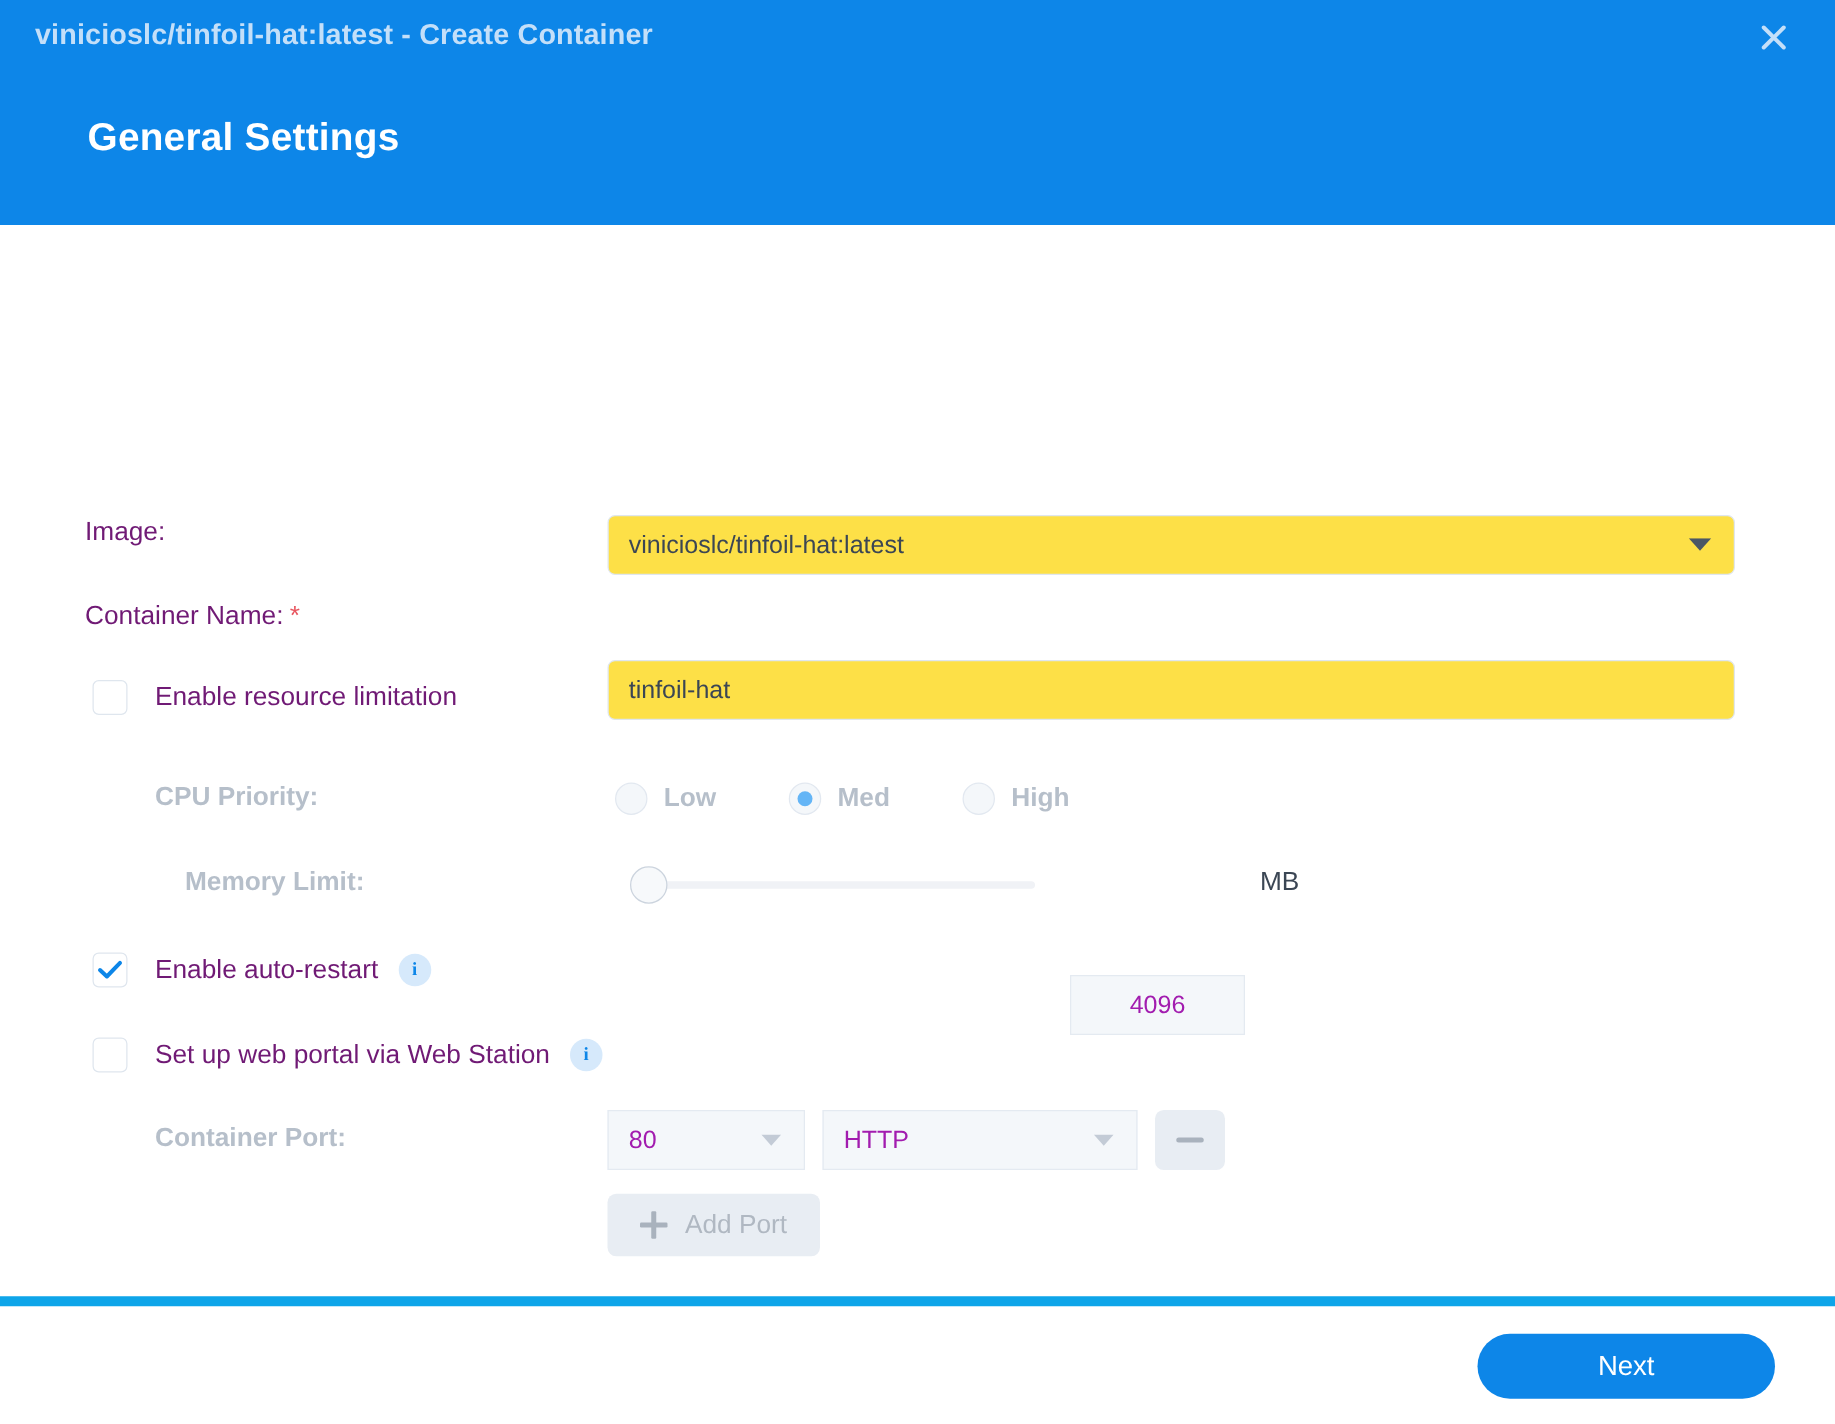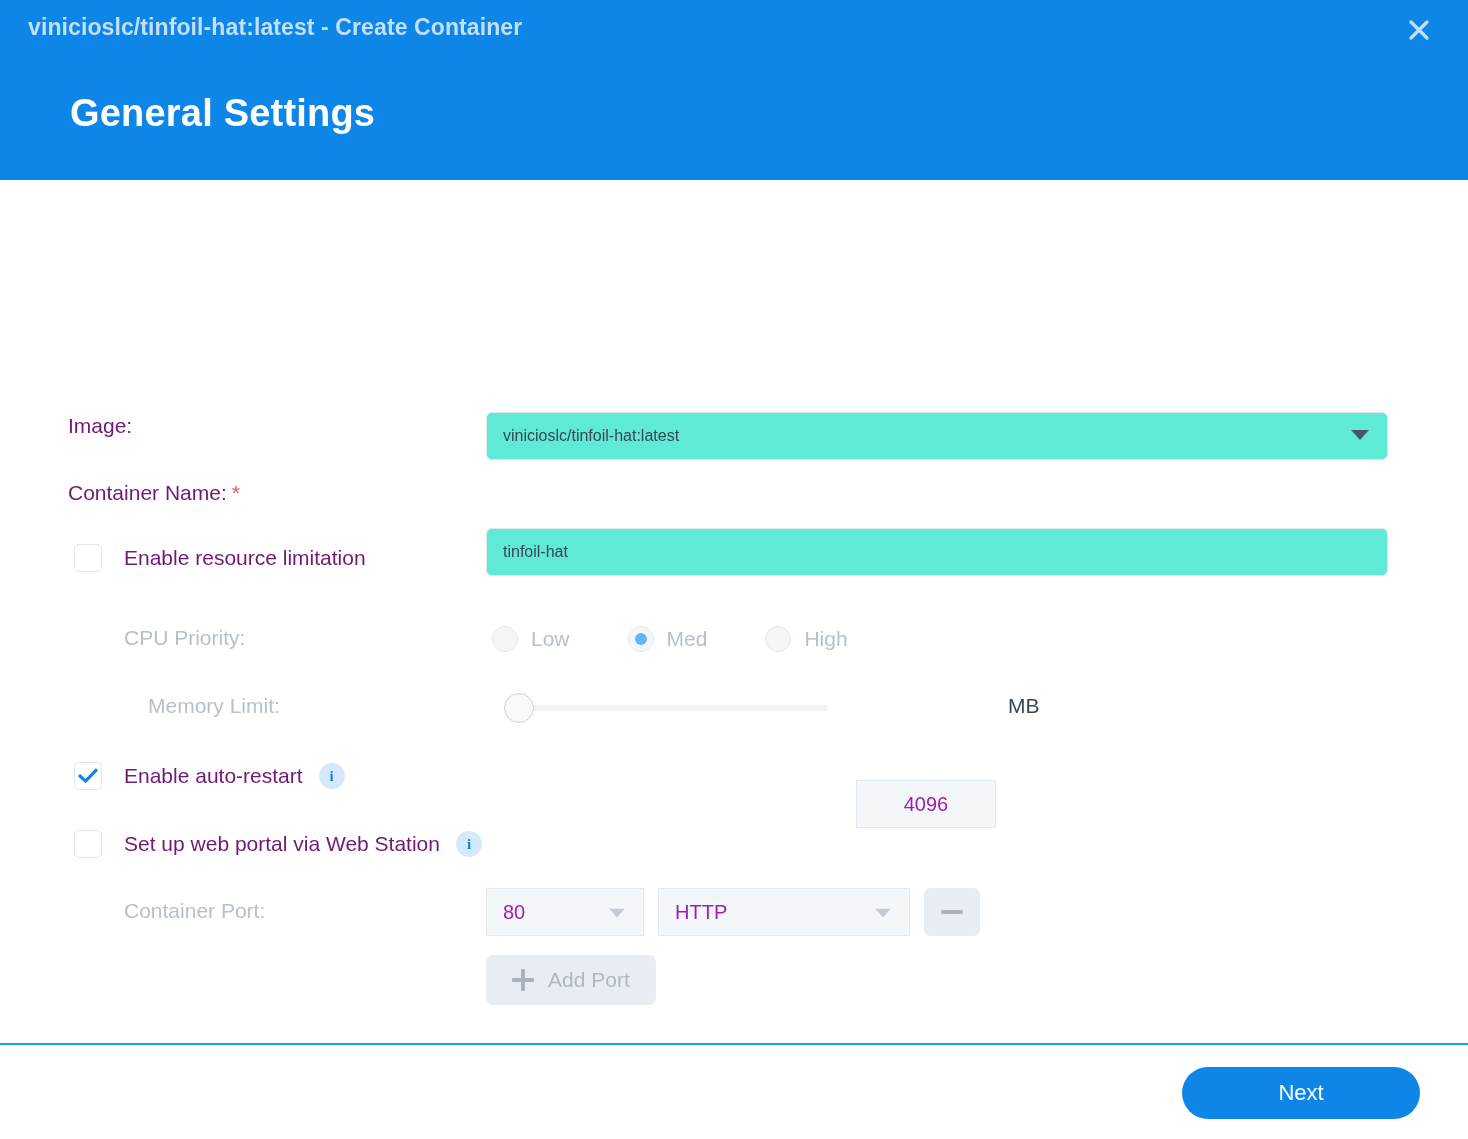--- a/index.html
+++ b/index.html
@@ -36,21 +36,21 @@
     font-size: 23px;
     font-weight: bold;
     color: #c3dff9;
     letter-spacing: 0.1px;
     white-space: nowrap;
   }
   .header-subtitle {
     position: absolute;
     left: 70px;
     top: 92px;
-    font-size: 38px;
+    font-size: 31px;
     font-weight: bold;
     color: #ffffff;
     letter-spacing: 0.2px;
   }
   .close-btn {
     position: absolute;
     right: 32px;
     top: 13px;
     width: 34px;
     height: 34px;
@@ -76,38 +76,39 @@
 
   .lbl {
     font-size: 21px;
     color: #701a75;
     white-space: nowrap;
   }
   .lbl-disabled {
     font-size: 21px;
     color: #b6bfca;
     white-space: nowrap;
+    font-weight: bold;
   }
   .req-star {
     color: #e8555f;
     font-size: 21px;
     margin-left: 5px;
   }
 
   
   .textfield {
     box-sizing: border-box;
     height: 48px;
     border: 1px solid #dfe6ee;
     border-radius: 6px;
-    background: #5eead4;
+    background: #fde047;
     display: flex;
     align-items: center;
     padding: 0 16px;
-    font-size: 16px;
+    font-size: 20px;
     color: #3b4654;
     position: relative;
   }
   .textfield.select .caret {
     position: absolute;
     right: 18px;
     top: 50%;
     transform: translateY(-50%);
   }
 
@@ -277,21 +278,21 @@
   .addport-plus::after  { top: 0; left: 9px; height: 22px; width: 4px; }
   .addport-label { font-size: 21px; color: #b0b8c2; }
 
   
   .footer {
     position: absolute;
     left: 0;
     right: 0;
     bottom: 0;
     height: 94px;
-    border-top: 2px solid #0ea5e9;
+    border-top: 8px solid #0ea5e9;
     background: #ffffff;
   }
   .next-btn {
     position: absolute;
     right: 48px;
     top: 22px;
     width: 238px;
     height: 52px;
     border-radius: 26px;
     background: #0d86e8;

